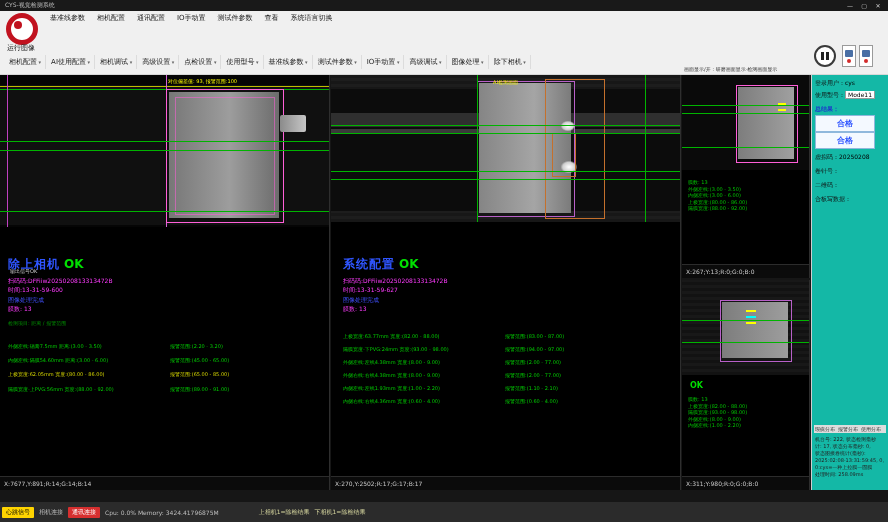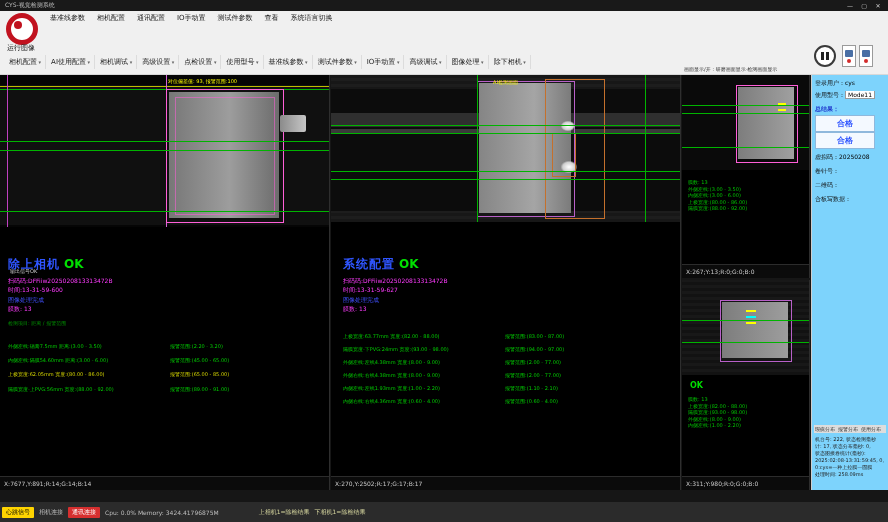--- a/index.html
+++ b/index.html
@@ -53,21 +53,21 @@
   .pfooter{position:absolute;left:0;right:0;bottom:0;height:13px;line-height:13px;background:#0b0b0b;border-top:1px solid #2c2c2c;
            color:#c9c9c9;font-size:6px;padding-left:4px;}
   .white-blob{background:radial-gradient(ellipse at center,#ffffff 0%,#cfcfcf 55%,rgba(0,0,0,0) 75%);}
 
   
   .thumb{position:absolute;background:#000;}
   .tlines{position:absolute;left:6px;right:2px;font-size:5px;line-height:6.5px;color:#00c400;overflow:hidden;}
   .tok{position:absolute;font-size:8px;font-weight:bold;color:#00dd00;}
 
   
-  .sidebar{position:absolute;left:811px;top:75px;width:77px;height:415px;background:#7dd3fc;border-left:1px solid #cfcfcf;box-sizing:border-box;}
+  .sidebar{position:absolute;left:811px;top:75px;width:77px;height:415px;background:#14b8a6;border-left:1px solid #cfcfcf;box-sizing:border-box;}
   .sbrow{position:absolute;left:3px;right:2px;font-size:6px;color:#111;white-space:nowrap;overflow:hidden;}
   .sblabel{color:#111;}
   .sbvalue{color:#000;}
   .sbresult{color:#1d35cc;font-weight:bold;}
   .resbox{position:absolute;left:3px;width:58px;height:15px;border:1px solid #8fb8dc;background:#f4f9ff;
           color:#2f55ff;font-size:8px;font-weight:bold;text-align:center;line-height:15px;}
   .stats-tabs{position:absolute;left:2px;right:2px;top:350px;display:flex;gap:3px;background:#dddddd;padding:1px 1px;}
   .stats-tabs span{font-size:5px;color:#333;white-space:nowrap;}
   .stats-lines{position:absolute;left:3px;right:2px;top:361px;font-size:5px;line-height:7px;color:#222;}
 

